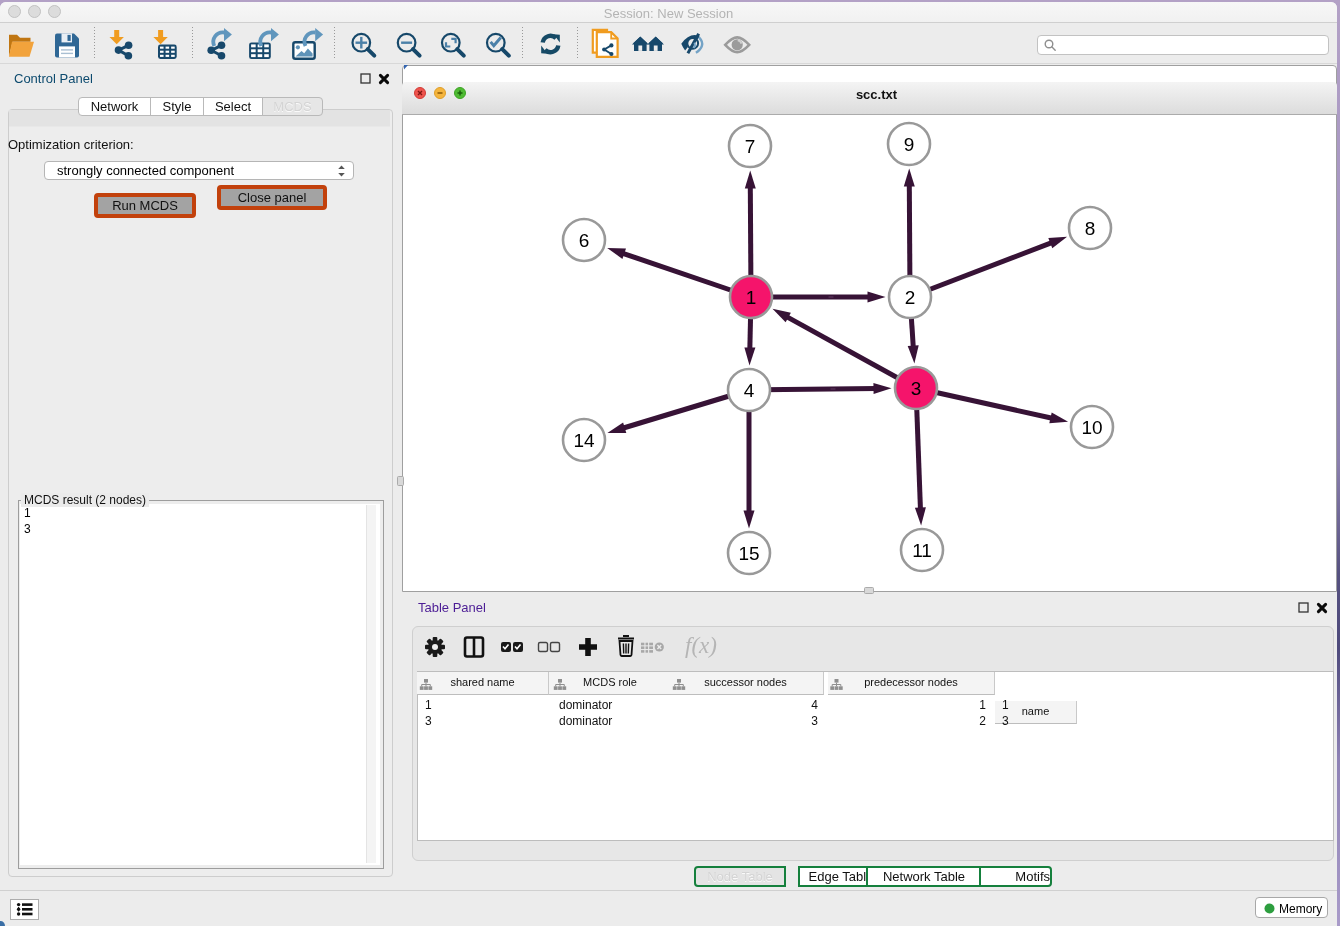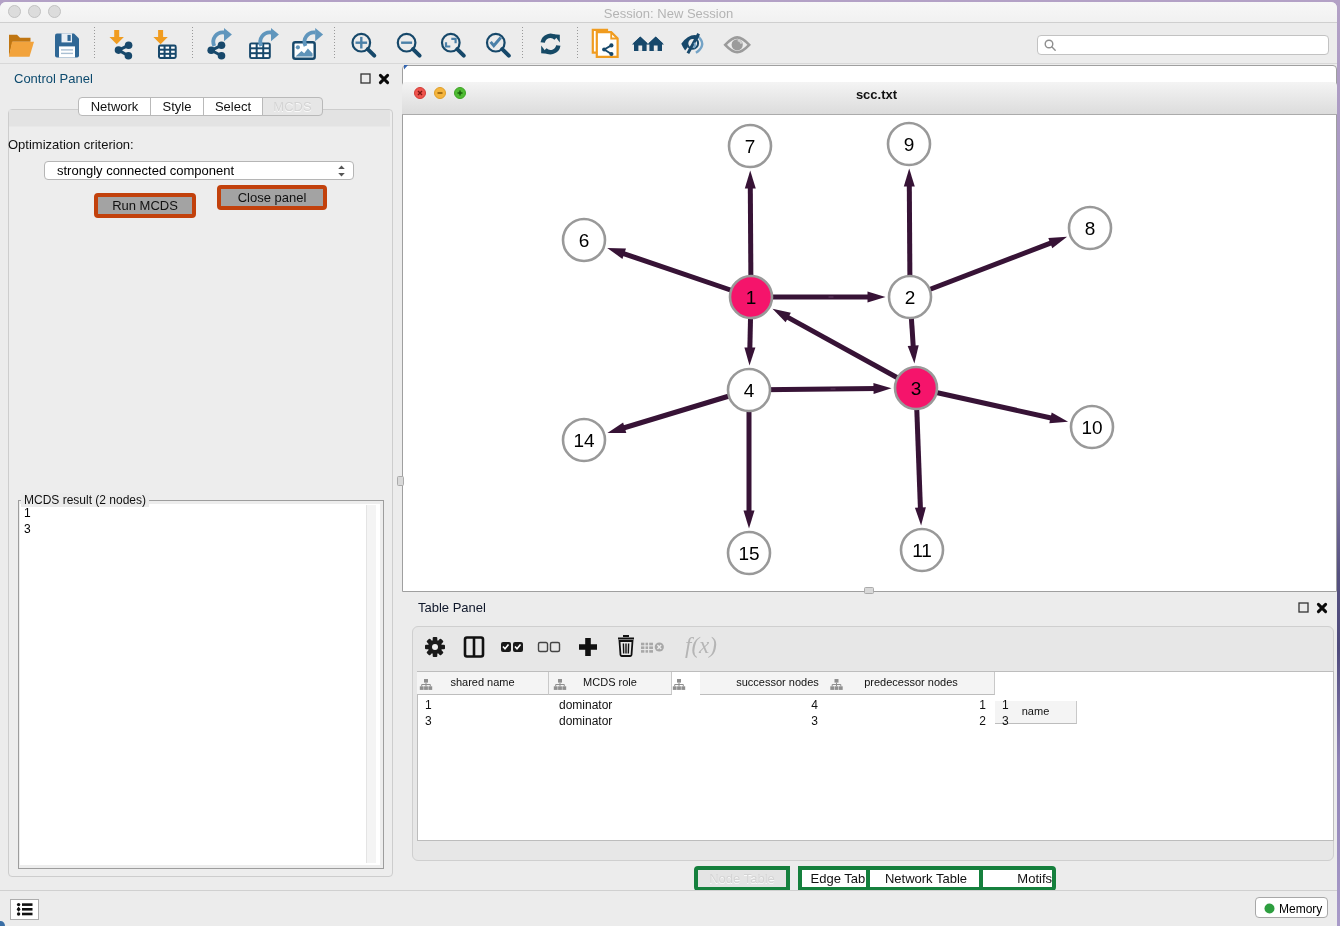--- a/index.html
+++ b/index.html
@@ -21,27 +21,27 @@
   #combo{left:44px;top:161px;width:296px;height:17px;background:#fff;border:1px solid #b5b5b5;border-radius:4px;font-size:13px;line-height:18px;padding-left:12px;color:#000000;}
   .btn{position:absolute;height:17px;background:#a3a3a3;border:4px solid #c2410c;border-radius:4px;font-size:13px;line-height:18px;text-align:center;color:#111;}
   #mcdsbox{left:18px;top:500px;width:364px;height:367px;border:1px solid #9d9d9d;}
   #mcdswhite{left:20px;top:504px;width:360px;height:361px;background:#fff;}
   #mcdslabel{left:21px;top:493px;background:#ebebeb;font-size:12px;padding:0 3px;color:#111;}
 
   #netwin{left:402px;top:65px;width:935px;height:527px;background:#fff;border:1px solid #9f9f9f;border-radius:4px 4px 0 0;box-sizing:border-box;}
   #nettitle{left:402px;top:82px;width:935px;height:33px;background:linear-gradient(#f4f4f4,#dcdcdc);border-bottom:1px solid #ababab;border-radius:4px 4px 0 0;box-sizing:border-box;}
   .mac{position:absolute;width:12px;height:12px;border-radius:50%;top:4.5px;box-sizing:border-box;text-align:center;}
 
-  #tp-title{left:418px;top:600px;font-size:13px;color:#0f172a;}
+  #tp-title{left:418px;top:600px;font-size:13px;color:#4c1d95;}
   #tp-box{left:412px;top:626px;width:920px;height:233px;background:#e7e7e7;border:1px solid #cfcfcf;border-radius:6px;}
   #tbl{left:417px;top:671px;width:915px;height:168px;background:#fff;border:1px solid #bdbdbd;}
   .th{position:absolute;top:672px;height:23px;background:#f4f4f4;border-right:1px solid #c9c9c9;border-bottom:1px solid #bdbdbd;font-size:11px;box-sizing:border-box;color:#111;}
   .th span{position:absolute;top:4px;left:0;width:100%;text-align:center;}
   .td{position:absolute;font-size:12px;color:#111;}
-  .btab{position:absolute;top:866px;height:17px;line-height:17px;font-size:13px;text-align:center;background:#fff;border:4px solid #15803d;color:#111;}
+  .btab{position:absolute;top:866px;height:17px;line-height:17px;font-size:13px;text-align:center;background:#fff;border:2px solid #15803d;color:#111;}
   #statusbar{left:0;top:890px;width:1337px;height:36px;background:#ececec;border-top:1px solid #d0d0d0;}
   #listbtn{left:10px;top:899px;width:27px;height:19px;background:#fff;border:1px solid #adadad;}
   #membtn{left:1255px;top:897px;width:73px;height:21px;background:#fff;border:1px solid #a8a8a8;border-radius:4px;font-size:12px;box-sizing:border-box;}
   #rightstrip{left:1337px;top:0;width:3px;height:926px;background:linear-gradient(#b3a1c6 0%,#a393c2 30%,#8a7fae 50%,#565180 62%,#4e4a7c 70%,#8d81b5 82%,#a99bc9 100%);}
 </style>
 </head>
 <body>
 <div id="app" class="abs"></div>
 <div id="titlebar" class="abs">
   <div class="tl" style="left:8px;"></div>
@@ -388,21 +388,21 @@
       </g>
     </g>
   </svg>
 <div id="tbl" class="abs"></div>
 <div class="th" style="left:417px;width:132px;">
     <span>shared name</span>
   </div>
 <div class="th" style="left:549px;width:123px;">
     <span>MCDS role</span>
   </div>
-<div class="th" style="left:700px;width:156px;">
+<div class="th" style="left:668px;width:156px;">
     <span>successor nodes</span>
   </div>
 <div class="th" style="left:828px;width:167px;">
     <span>predecessor nodes</span>
   </div>
 <div class="th" style="left:995px;width:82px;margin-top:29px;">
     <span>name</span>
   </div>
 <div class="td" style="left:425px;top:698px;">1</div>
 <div class="td" style="left:559px;top:698px;">dominator</div>

